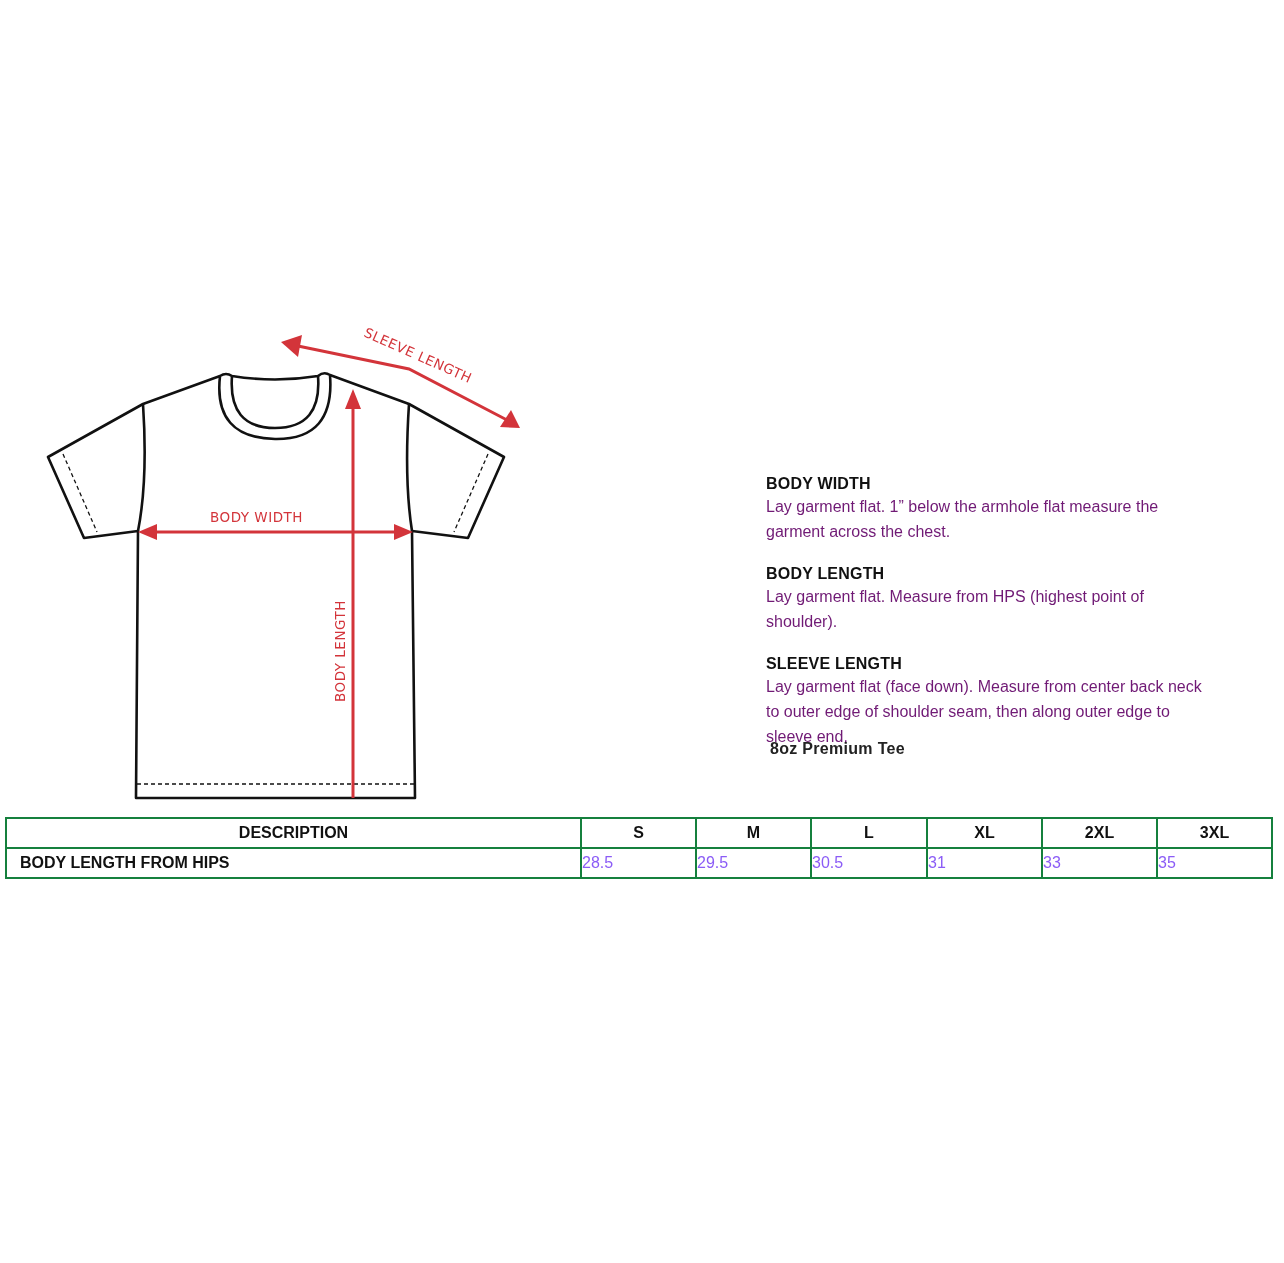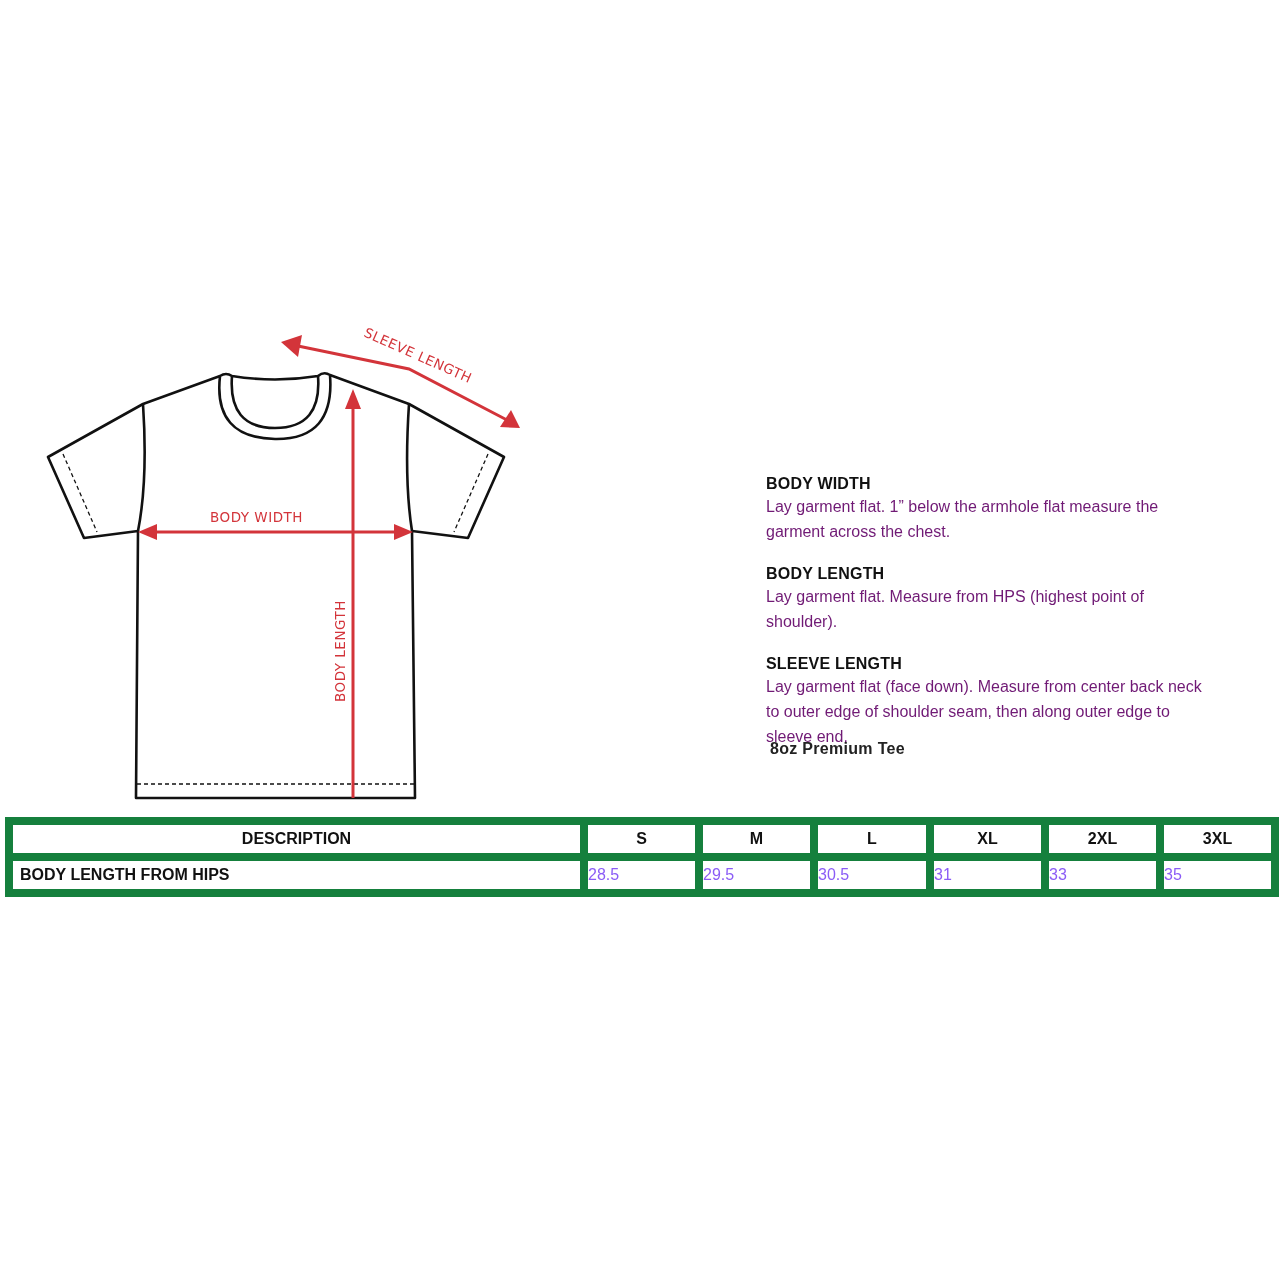--- a/index.html
+++ b/index.html
@@ -6,24 +6,24 @@
     body { width: 1284px; height: 1263px; position: relative; overflow: hidden;
            font-family: "Liberation Sans", sans-serif; color: #111; }
     #diagram { position: absolute; left: 0; top: 0; width: 1284px; height: 810px; }
     .svg-label { font-family: "DejaVu Sans", sans-serif; font-size: 13.5px; fill: #d3343a; letter-spacing: 0.5px; }
     #instructions { position: absolute; left: 766px; top: 474px; width: 440px; }
     .instr-block { margin-bottom: 20px; }
     .instr-title { font-weight: bold; font-size: 16px; line-height: 20px; color: #111; letter-spacing: 0.2px; }
     .instr-text { font-size: 16px; line-height: 25px; color: #701a75; }
     #product-name { position: absolute; left: 770px; top: 740px; font-weight: bold; font-size: 16px; color: #222; letter-spacing: 0.3px; }
     #size-table { position: absolute; left: 5px; top: 817px; border-collapse: collapse; table-layout: fixed; width: 1266px; }
-    #size-table th, #size-table td { border: 8px solid #15803d; height: 28px; padding: 0; font-size: 16px; }
+    #size-table th, #size-table td { border: 2px solid #15803d; height: 28px; padding: 0; font-size: 16px; }
     #size-table th { font-weight: bold; text-align: center; }
     #size-table td { text-align: left; color: #8b5cf6; }
-    #size-table td.desc { text-align: left; padding-left: 7px; font-weight: bold; color: #111; }
+    #size-table td.desc { text-align: left; padding-left: 13px; font-weight: bold; color: #111; }
   </style>
 </head>
 <body>
 
 <svg id="diagram" viewBox="0 0 1284 810" xmlns="http://www.w3.org/2000/svg">
 
   <g fill="none" stroke="#111" stroke-width="2.6" stroke-linejoin="round">
 
     <path d="M 220 376
              L 143 404

